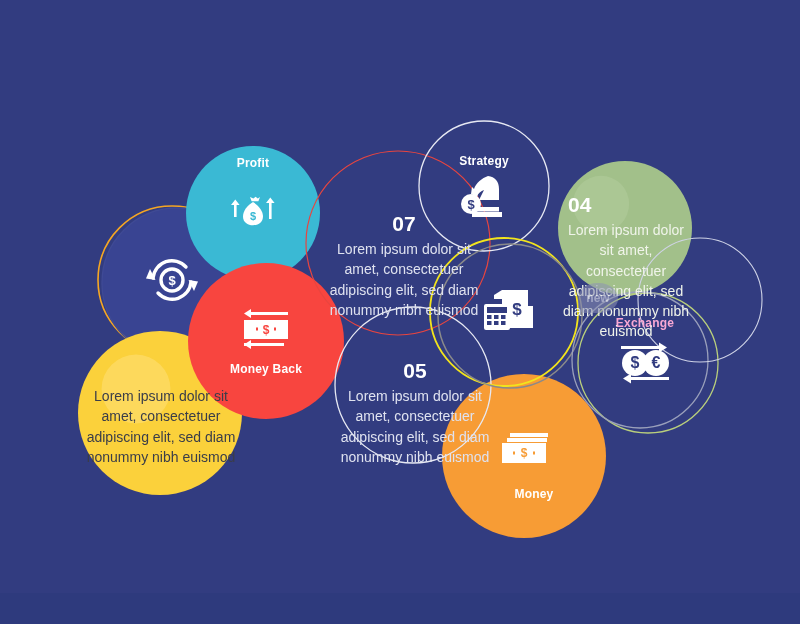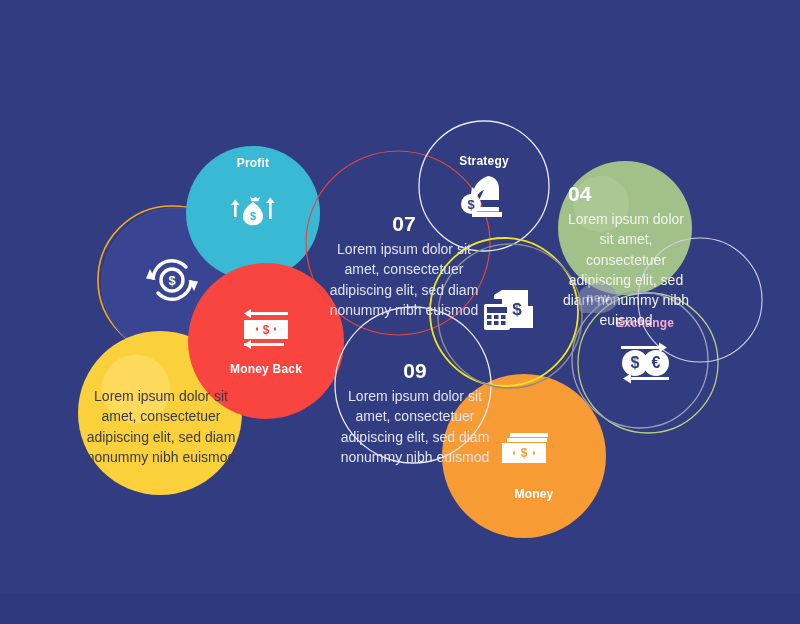--- a/index.html
+++ b/index.html
@@ -224,30 +224,30 @@
 
   <div class="lbl node-title" style="left:434px; top:147px; width:100px;margin-top:7px;">Strategy</div>
 
   <div class="lbl node-title" style="left:595px; top:316px; width:100px; color:#f9a8d4;">Exchange</div>
 
   <div class="lbl step-dark" style="left:75px; top:386px; width:172px;">
     <div class="step-body">Lorem ipsum dolor sit amet, consectetuer adipiscing elit, sed diam nonummy nibh euismod</div>
   </div>
 
   <div class="lbl step-light" style="left:335px; top:360px; width:160px;">
-    <div class="step-num">09</div>
+    <div class="step-num">05</div>
     <div class="step-body">Lorem ipsum dolor sit amet, consectetuer adipiscing elit, sed diam nonummy nibh euismod</div>
   </div>
 
   <div class="lbl step-light" style="left:323px; top:213px; width:162px;">
     <div class="step-num">07</div>
     <div class="step-body">Lorem ipsum dolor sit amet, consectetuer adipiscing elit, sed diam nonummy nibh euismod</div>
   </div>
 
-  <div class="lbl step-green" style="left:560px; top:183px; width:132px;">
+  <div class="lbl step-green" style="left:560px; top:194px; width:132px;">
     <div class="step-num" style="text-align:left; padding-left:8px;">04</div>
     <div class="step-body">Lorem ipsum dolor sit amet, consectetuer adipiscing elit, sed diam nonummy nibh euismod</div>
   </div>
 
   <div id="watermark">
     <div class="wm-badge">new</div>
   </div>
 
 </div>
 

